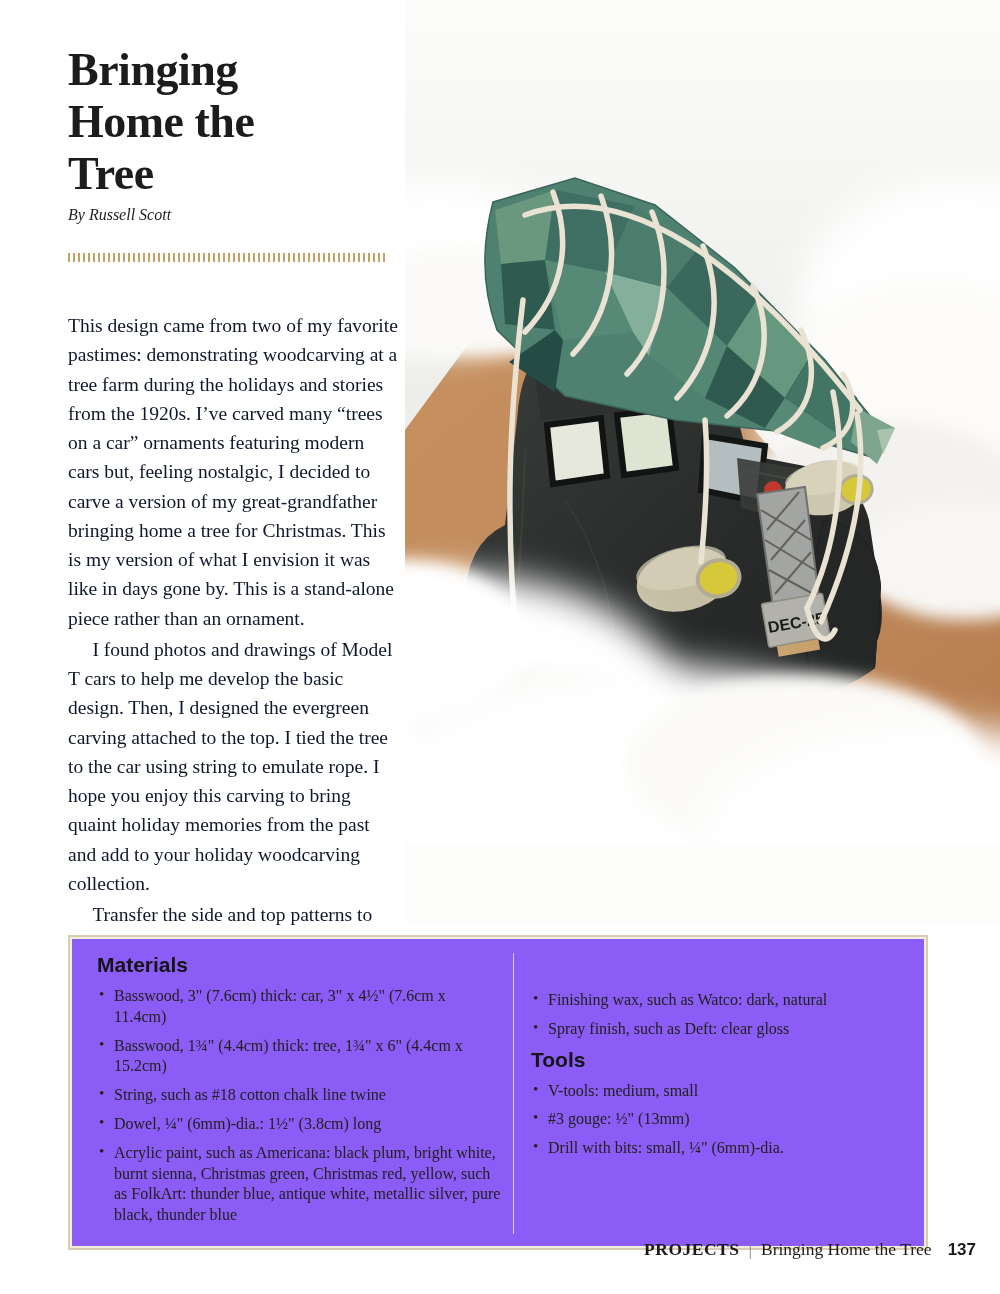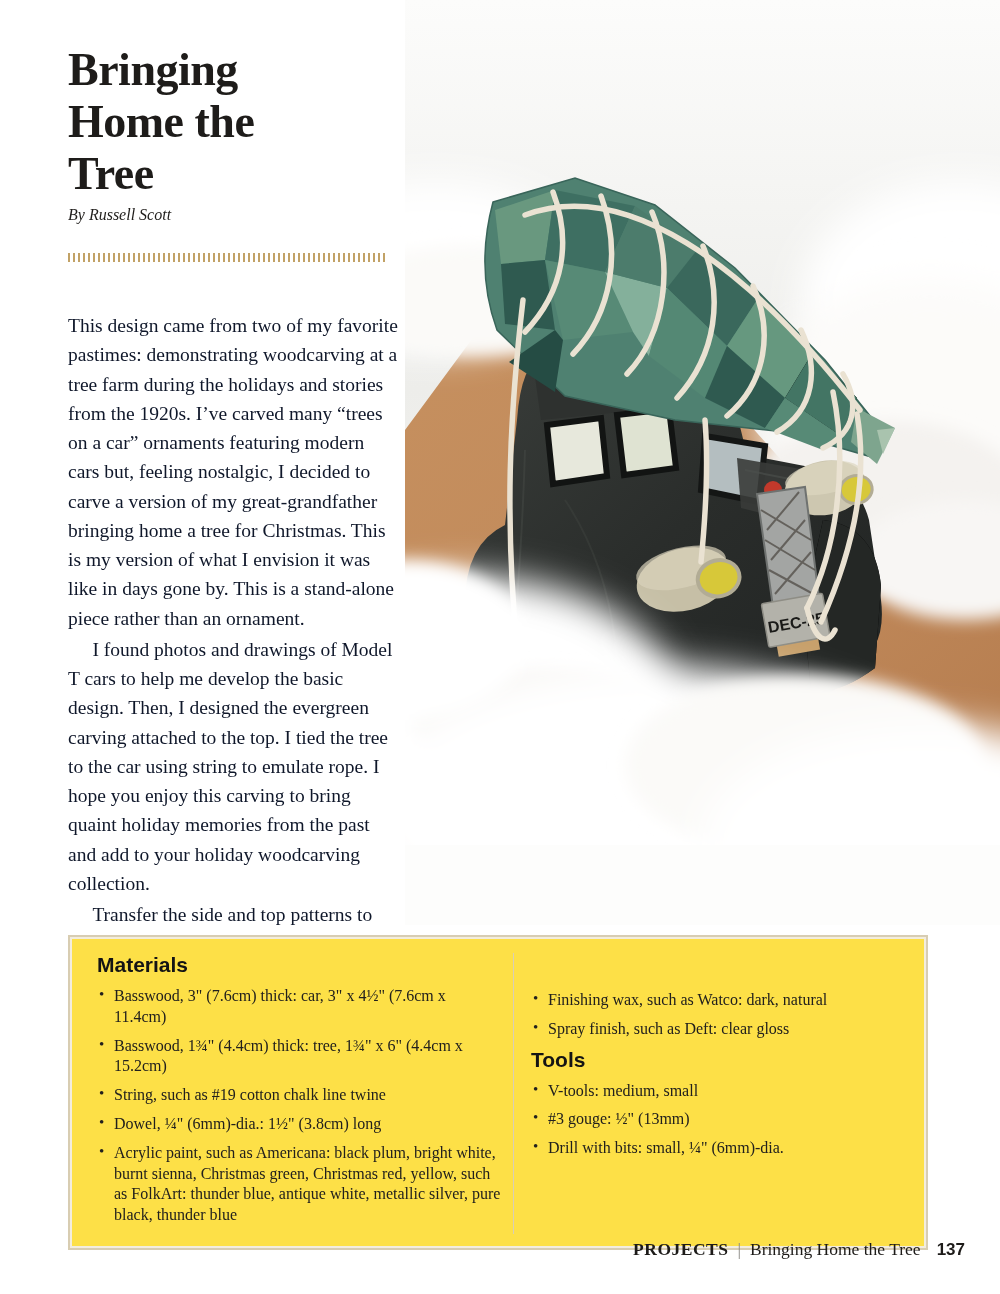--- a/index.html
+++ b/index.html
@@ -27,38 +27,38 @@
     font-size:19.5px;line-height:1.5;color:#0f172a;margin-top:15px;
   }
   .body-text p{margin:0 0 2px 0;}
   .body-text p.indent{text-indent:1.25em;}
 
   #photo{position:absolute;left:405px;top:0;width:595px;height:925px;}
   #photo svg{display:block;}
 
   .materials-box{
     position:absolute;left:68px;top:935px;width:860px;min-height:261px;
-    background:#fde047;border:2px solid #d8cdb2;box-sizing:border-box;
+    background:#8b5cf6;border:2px solid #d8cdb2;box-sizing:border-box;
     box-shadow:inset 0 0 0 2px #f3edde;
     display:grid;grid-template-columns:443px 1fr;
     padding:16px 0 14px 0;
   }
   .box-col-left{padding:0 12px 0 27px;}
   .box-col-right{border-left:1px solid #d9ceb6;padding:37px 14px 0 17px;}
   .box-header{
     font-family:"Liberation Sans", sans-serif;
     font-size:21px;font-weight:700;color:#141414;margin:0 0 9px 0;
   }
   .box-header.tools{margin-top:0;}
   ul.box-list{list-style:none;margin:0;padding:0;font-size:16px;line-height:1.3;color:#22201d;}
   ul.box-list li{position:relative;padding-left:17px;margin-bottom:8px;}
   ul.box-list li::before{content:"\2022";position:absolute;left:2px;top:-1px;font-size:15px;color:#22201d;}
 
   .page-footer{
-    position:absolute;top:1239px;right:35px;
+    position:absolute;top:1239px;right:24px;
     font-size:17.5px;color:#1d1b19;white-space:nowrap;
   }
   .f-section{font-weight:700;letter-spacing:0.5px;}
   .f-sep{color:#8a8884;font-weight:400;margin:0 9px;}
   .f-num{font-family:"Liberation Sans", sans-serif;font-weight:700;margin-left:16px;font-size:17px;}
 </style>
 </head>
 <body>
 
 <h1 class="page-title">Bringing Home the Tree</h1>
@@ -241,21 +241,21 @@
     </g>
   </svg>
 </div>
 
 <div class="materials-box">
   <div class="box-col-left">
     <h2 class="box-header">Materials</h2>
     <ul class="box-list">
         <li>Basswood, 3" (7.6cm) thick: car, 3" x 4½" (7.6cm x 11.4cm)</li>
         <li>Basswood, 1¾" (4.4cm) thick: tree, 1¾" x 6" (4.4cm x 15.2cm)</li>
-        <li>String, such as #19 cotton chalk line twine</li>
+        <li>String, such as #18 cotton chalk line twine</li>
         <li>Dowel, ¼" (6mm)-dia.: 1½" (3.8cm) long</li>
         <li>Acrylic paint, such as Americana: black plum, bright white, burnt sienna, Christmas green, Christmas red, yellow, such as FolkArt: thunder blue, antique white, metallic silver, pure black, thunder blue</li>
       </ul>
   </div>
   <div class="box-col-right">
     <ul class="box-list">
         <li>Finishing wax, such as Watco: dark, natural</li>
         <li>Spray finish, such as Deft: clear gloss</li>
       </ul>
     <h2 class="box-header tools">Tools</h2>

